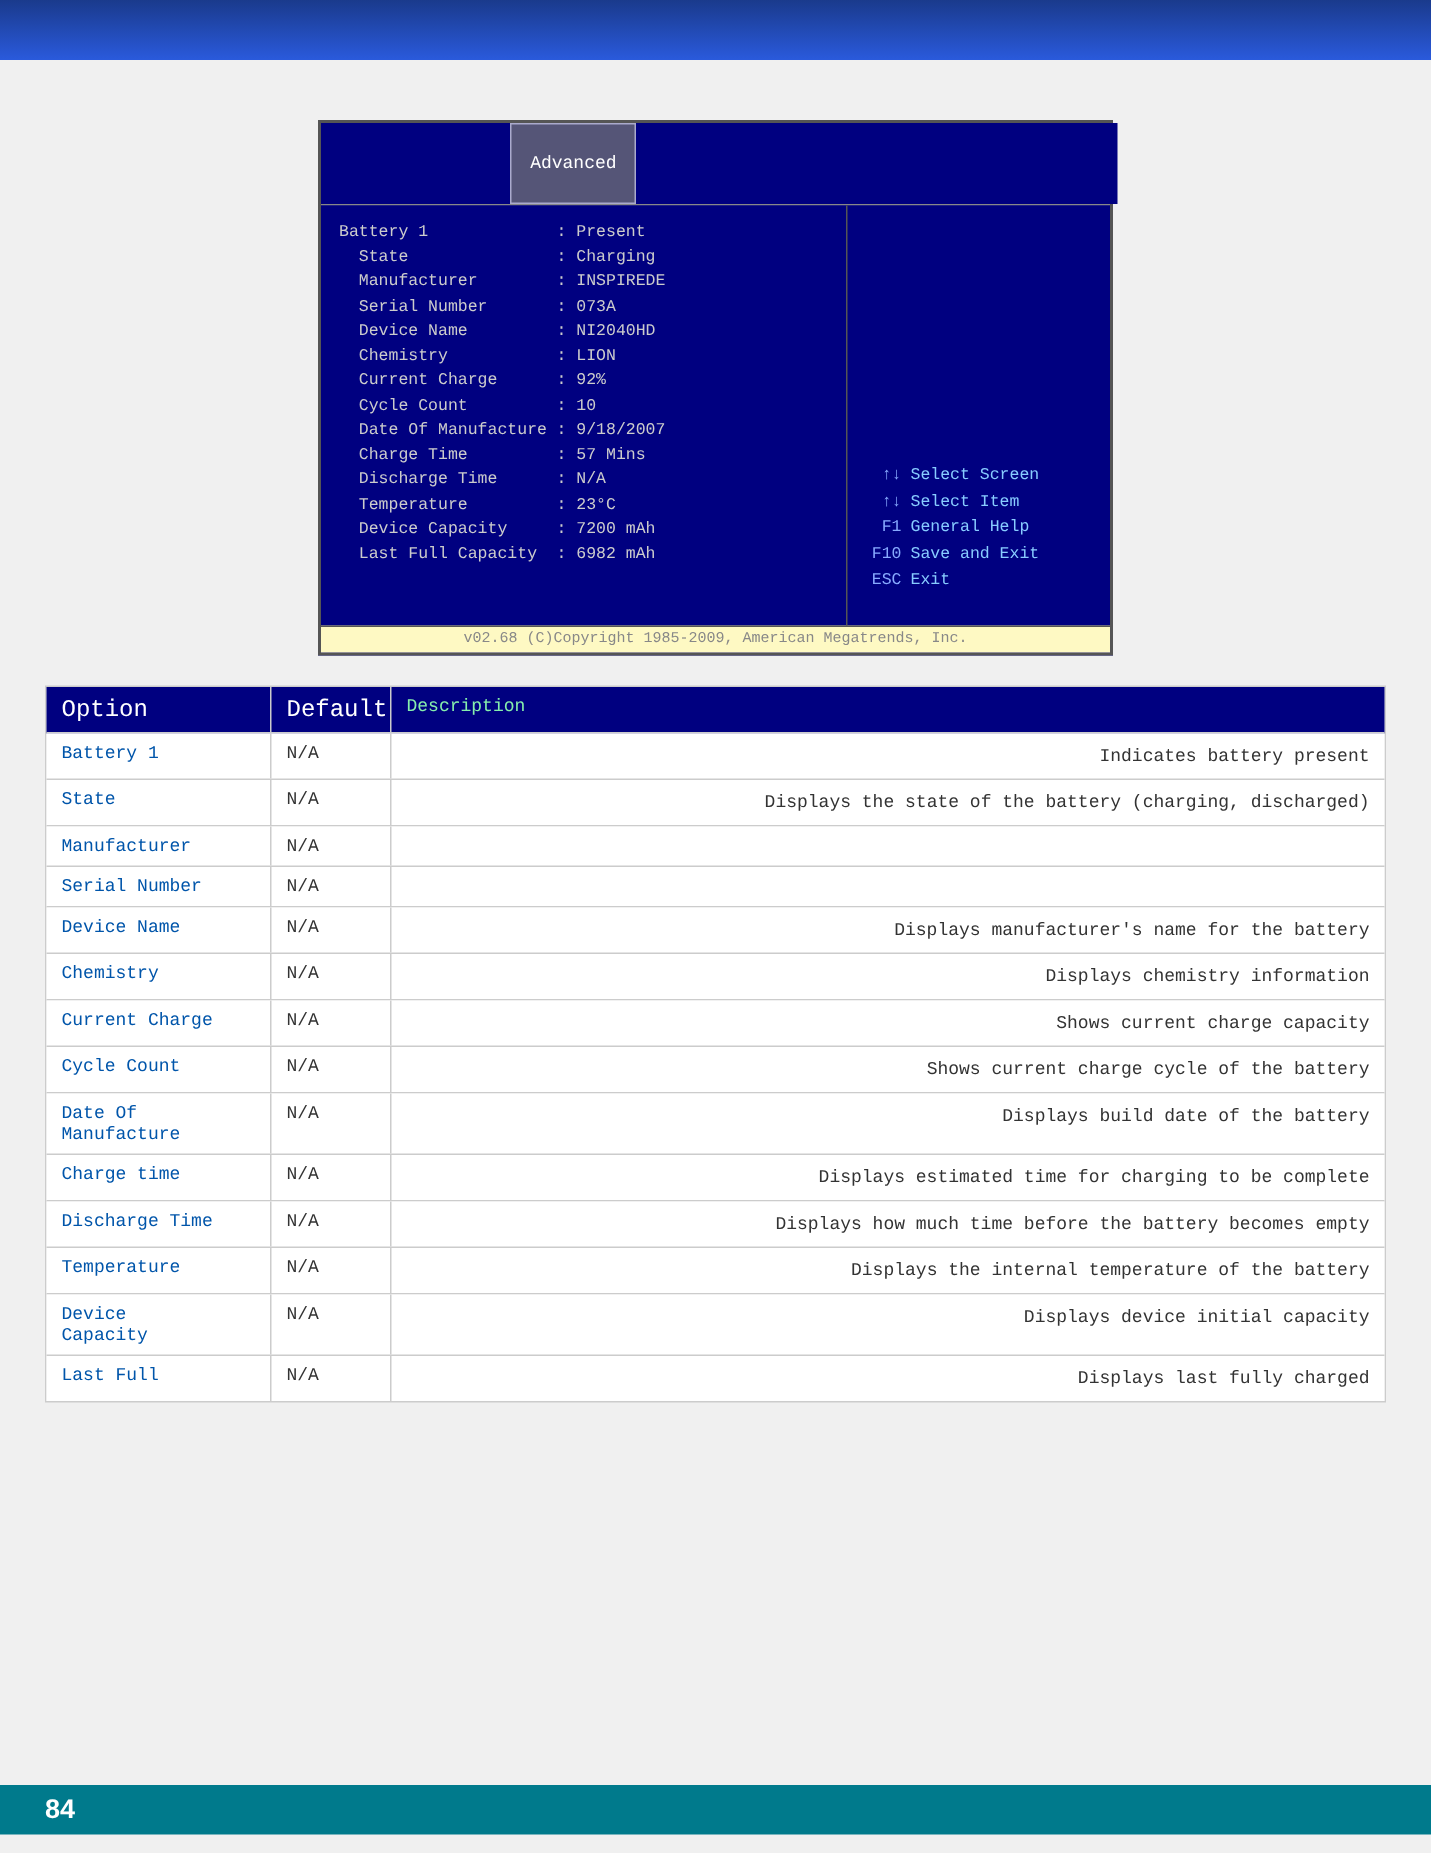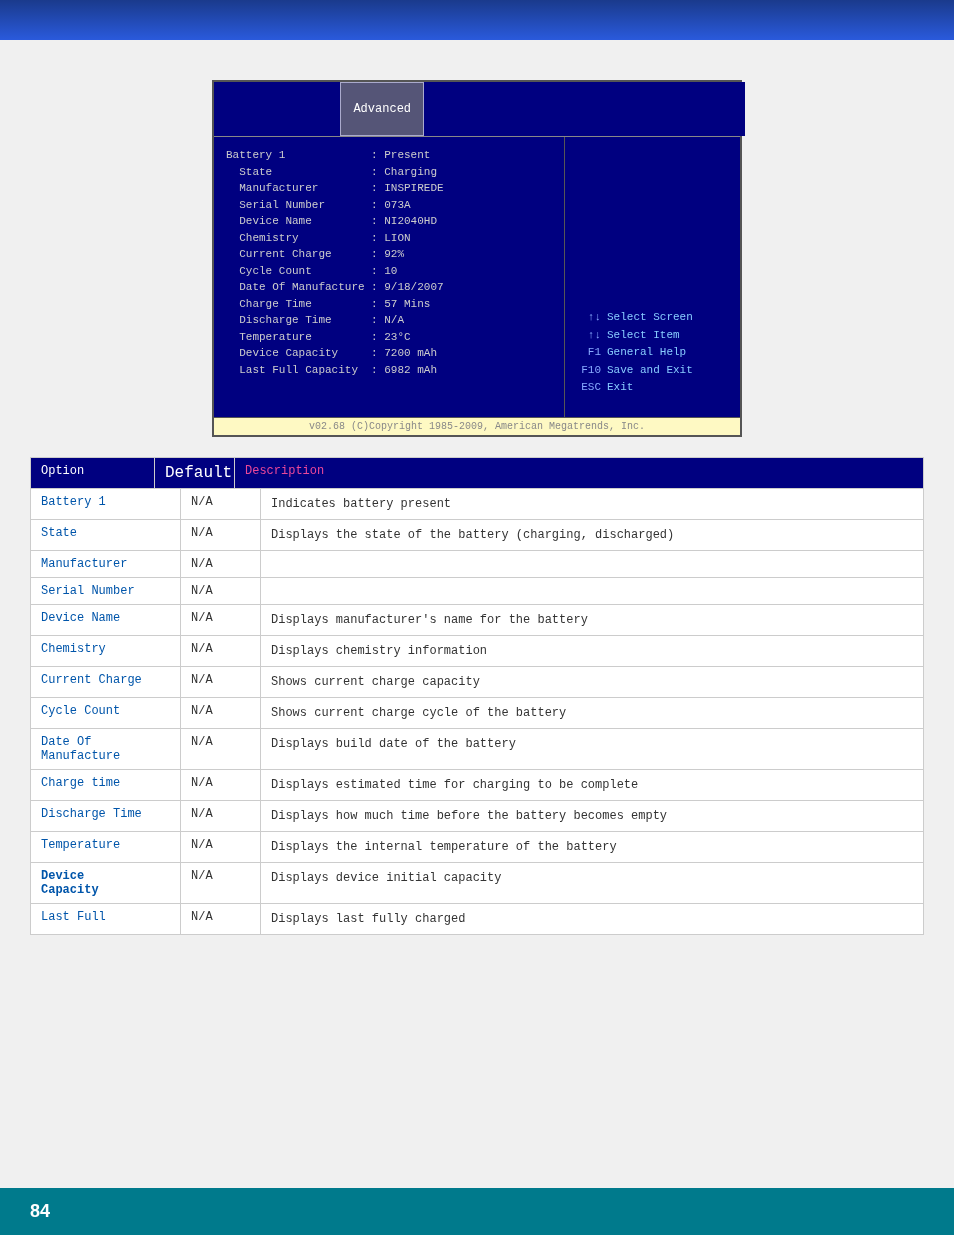--- a/index.html
+++ b/index.html
@@ -17,24 +17,24 @@
       height: 40px;
       background: linear-gradient(to bottom, #1a3a8c, #2a5adc);
       position: absolute;
       top: 0;
       left: 0;
     }
 
     
     .bottom-bar {
       width: 100%;
-      height: 47px;
+      height: 33px;
       background: #007a8c;
       position: absolute;
-      bottom: 0;
+      bottom: 12px;
       left: 0;
       display: flex;
       align-items: center;
       padding-left: 30px;
     }
 
     .bottom-bar-text {
       color: white;
       font-size: 18px;
       font-weight: bold;
@@ -151,39 +151,39 @@
       font-size: 13px;
     }
 
     .table-header-row {
       display: flex;
       background: #000080;
       border-bottom: 1px solid #cccccc;
     }
 
     .col-option {
-      width: 124px;
-      padding: 6px 10px;
-      border-right: 1px solid #cccccc;
-      color: white;
-      font-size: 12px;
-    }
-
-    .col-default {
-      width: 80px;
+      width: 150px;
       padding: 6px 10px;
       border-right: 1px solid #cccccc;
       color: white;
       font-size: 16px;
     }
 
+    .col-default {
+      width: 80px;
+      padding: 6px 10px;
+      border-right: 1px solid #cccccc;
+      color: white;
+      font-size: 16px;
+    }
+
     .col-description {
       flex: 1;
       padding: 6px 10px;
-      color: #ec4899;
+      color: #86efac;
       font-size: 12px;
     }
 
     .table-row {
       display: flex;
       border-bottom: 1px solid #cccccc;
       background: white;
     }
 
     .table-row:last-child {
@@ -206,20 +206,21 @@
       color: #333;
       font-size: 12px;
     }
 
     .cell-description {
       flex: 1;
       padding: 6px 10px;
       color: #333;
       font-size: 12px;
       line-height: 1.5;
+      text-align: right;
     }
   </style>
 </head>
 <body>
 
 <div class="top-bar"></div>
 
 <div class="main-content">
 
   <div class="bios-container">
@@ -380,21 +381,21 @@
           <div class="cell-option" style="white-space: pre-line;">Discharge Time</div>
           <div class="cell-default">N/A</div>
           <div class="cell-description">Displays how much time before the battery becomes empty</div>
         </div>
         <div class="table-row">
           <div class="cell-option" style="white-space: pre-line;">Temperature</div>
           <div class="cell-default">N/A</div>
           <div class="cell-description">Displays the internal temperature of the battery</div>
         </div>
         <div class="table-row">
-          <div class="cell-option" style="white-space: pre-line; font-weight: bold;">Device
+          <div class="cell-option" style="white-space: pre-line;">Device
 Capacity</div>
           <div class="cell-default">N/A</div>
           <div class="cell-description">Displays device initial capacity</div>
         </div>
         <div class="table-row">
           <div class="cell-option" style="white-space: pre-line;">Last Full</div>
           <div class="cell-default">N/A</div>
           <div class="cell-description">Displays last fully charged</div>
         </div>
       </div>

